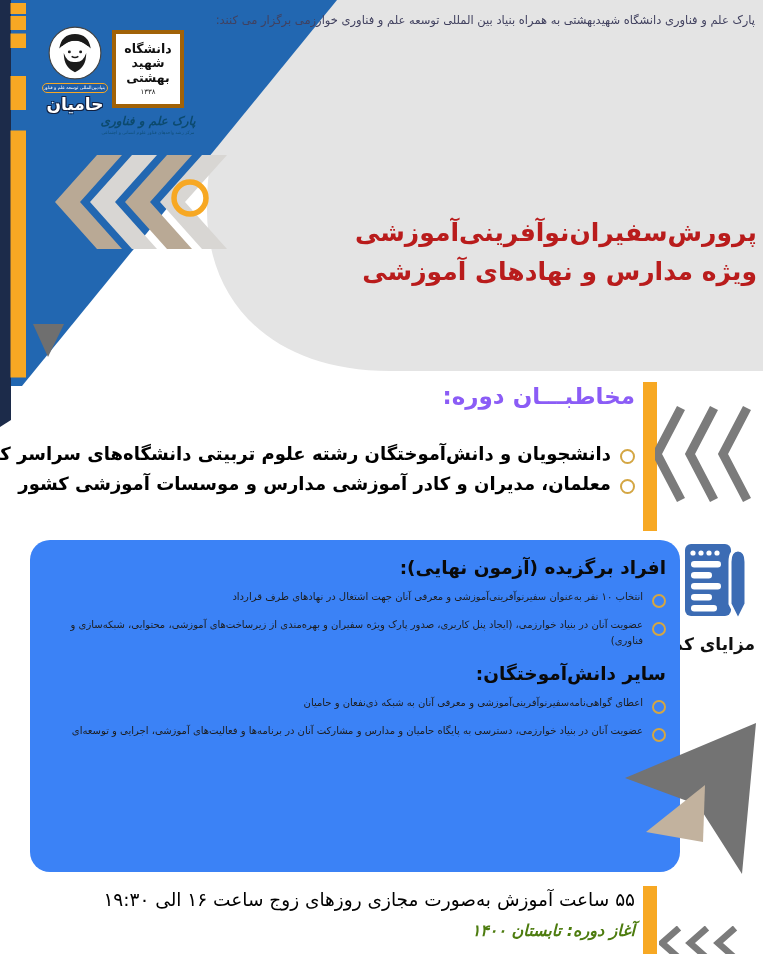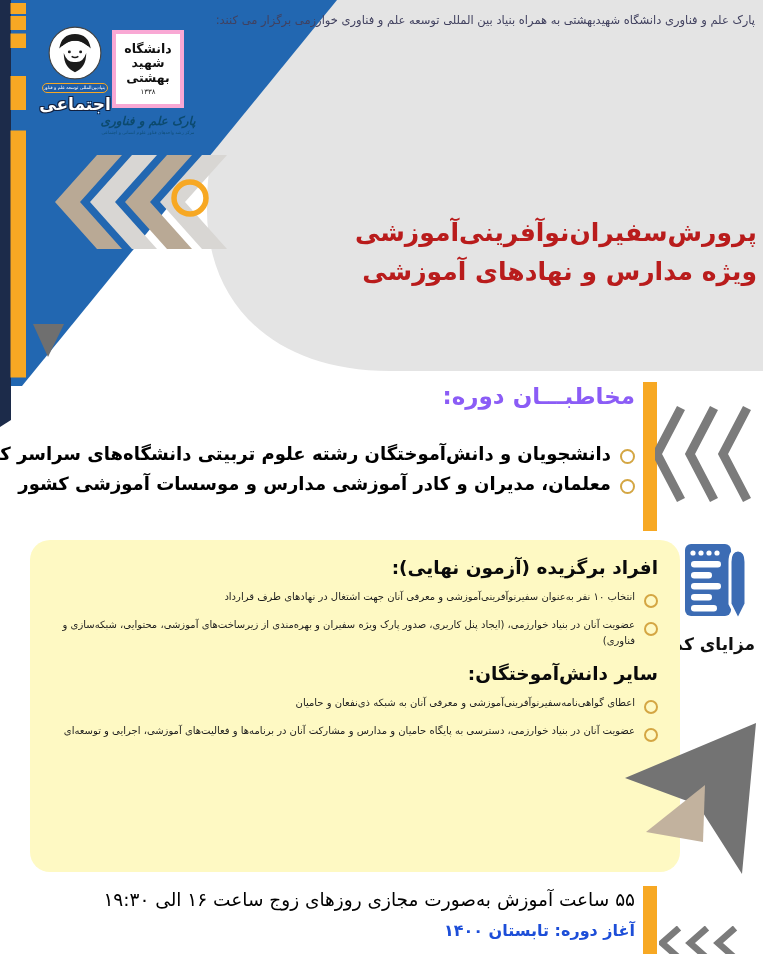--- a/index.html
+++ b/index.html
@@ -16,55 +16,55 @@
          font-size:42px;line-height:1.28;letter-spacing:-1px;}
   .subtitle{top:214px;right:6px;text-align:right;color:#b91c1c;font-weight:bold;
             font-size:25px;line-height:1.55;}
 
   
   .kh-logo{top:26px;left:36px;width:78px;text-align:center;color:#fff;z-index:3;}
   .kh-caption{font-size:4.5px;line-height:1;border:1px solid #f7a823;border-radius:5px;
               background:#1f5ea8;padding:1.5px 2px;margin:3px 6px 1px 6px;white-space:nowrap;overflow:hidden;}
   .kh-name{font-size:17px;font-weight:bold;
            text-shadow:1px 1px 0 #12203f,-1px 1px 0 #12203f,1px -1px 0 #12203f,-1px -1px 0 #12203f;}
-  .sbu-logo{top:30px;left:112px;width:72px;height:78px;background:#fff;border:4px solid #f9a8d4;
+  .sbu-logo{top:30px;left:112px;width:72px;height:78px;background:#fff;border:4px solid #a16207;
             box-sizing:border-box;display:flex;flex-direction:column;align-items:center;justify-content:center;
             z-index:3;color:#101010;text-align:center;}
   .sbu-name{font-size:12.5px;font-weight:bold;line-height:1.15;}
   .sbu-year{font-size:7px;margin-top:3px;letter-spacing:2px;}
   .park{top:114px;left:100px;width:96px;text-align:center;color:#0c4a6e;z-index:3;}
   .park-name{font-size:12px;font-weight:bold;font-style:italic;}
   .park-sub{font-size:4.5px;opacity:.85;margin-top:2px;}
 
   
   .aud-heading{top:383px;right:128px;font-size:23px;font-weight:bold;color:#8b5cf6;white-space:nowrap;}
   .ybar{width:14px;background:#f7a823;right:106px;}
   .aud-bar{top:382px;height:149px;}
   .aud-list{top:443px;right:128px;width:612px;}
   .bullet-row{display:flex;align-items:flex-start;margin-bottom:9px;}
   .dot{flex:none;width:11px;height:11px;border:2.5px solid #d4a643;border-radius:50%;
        margin-left:9px;margin-top:6px;background:transparent;}
   .aud-item{font-size:18px;font-weight:bold;color:#000;white-space:nowrap;}
 
   
-  .gbox{top:540px;left:30px;width:650px;height:332px;background:#fef9c3;border-radius:20px;
-        box-sizing:border-box;padding:17px 22px;z-index:1;}
+  .gbox{top:540px;left:30px;width:650px;height:332px;background:#3b82f6;border-radius:20px;
+        box-sizing:border-box;padding:17px 14px;z-index:1;}
   .gbox h3{margin:0 0 11px 0;font-size:18.5px;font-weight:bold;color:#0a0a0a;}
   .gbox .h2{margin-top:15px;}
   .g-item{font-size:10px;font-weight:500;color:#1c1c1c;line-height:1.55;}
   .gbox .dot{width:10px;height:10px;border-width:2px;margin-top:5px;}
 
   
   .side-icon{top:538px;right:8px;z-index:2;}
   .side-label{top:634px;right:8px;font-size:17px;font-weight:bold;color:#101010;white-space:nowrap;}
 
   
   .sch-bar{top:886px;height:68px;}
   .sch-line1{top:889px;right:128px;font-size:18.5px;font-weight:normal;color:#000;white-space:nowrap;}
-  .sch-line2{top:921px;right:128px;font-size:16px;font-weight:bold;color:#1d4ed8;white-space:nowrap;}
+  .sch-line2{top:921px;right:128px;font-size:16px;font-weight:bold;color:#4d7c0f;white-space:nowrap;font-style:italic;}
 
   .z2{z-index:2;}
 </style>
 </head>
 <body>
 
 <div class="poster">
 
   <svg class="abs" style="top:0;left:0;" width="763" height="440" viewBox="0 0 763 440">
 
@@ -98,21 +98,21 @@
     <svg width="54" height="54" viewBox="0 0 48 48" style="margin:0 auto;">
       <circle cx="24" cy="24" r="23" fill="#ffffff" stroke="#444" stroke-width="1"></circle>
       <path d="M10 20 Q12 7 24 7 Q36 7 38 20 Q30 12 24 13 Q18 12 10 20 Z" fill="#1b1b1b"></path>
       <path d="M12 17 Q24 7 36 17" stroke="#1b1b1b" stroke-width="2" fill="none"></path>
       <circle cx="19" cy="23" r="1.3" fill="#1b1b1b"></circle>
       <circle cx="29" cy="23" r="1.3" fill="#1b1b1b"></circle>
       <path d="M21 27 Q24 29 27 27" stroke="#1b1b1b" stroke-width="1.4" fill="none"></path>
       <path d="M14 24 Q14 37 24 41 Q34 37 34 24 Q31 33 24 32 Q17 33 14 24 Z" fill="#1b1b1b"></path>
     </svg>
     <div class="kh-caption">بنیادبین‌المللی توسعه علم و فناوری</div>
-    <div class="kh-name">اجتماعی</div>
+    <div class="kh-name">حامیان</div>
   </div>
 
   <div class="abs sbu-logo">
     <div class="sbu-name">دانشگاه</div>
     <div class="sbu-name">شهید بهشتی</div>
     <div class="sbu-year">۱۳۳۸</div>
   </div>
 
   <div class="abs park">
     <div class="park-name">پارک علم و فناوری</div>

